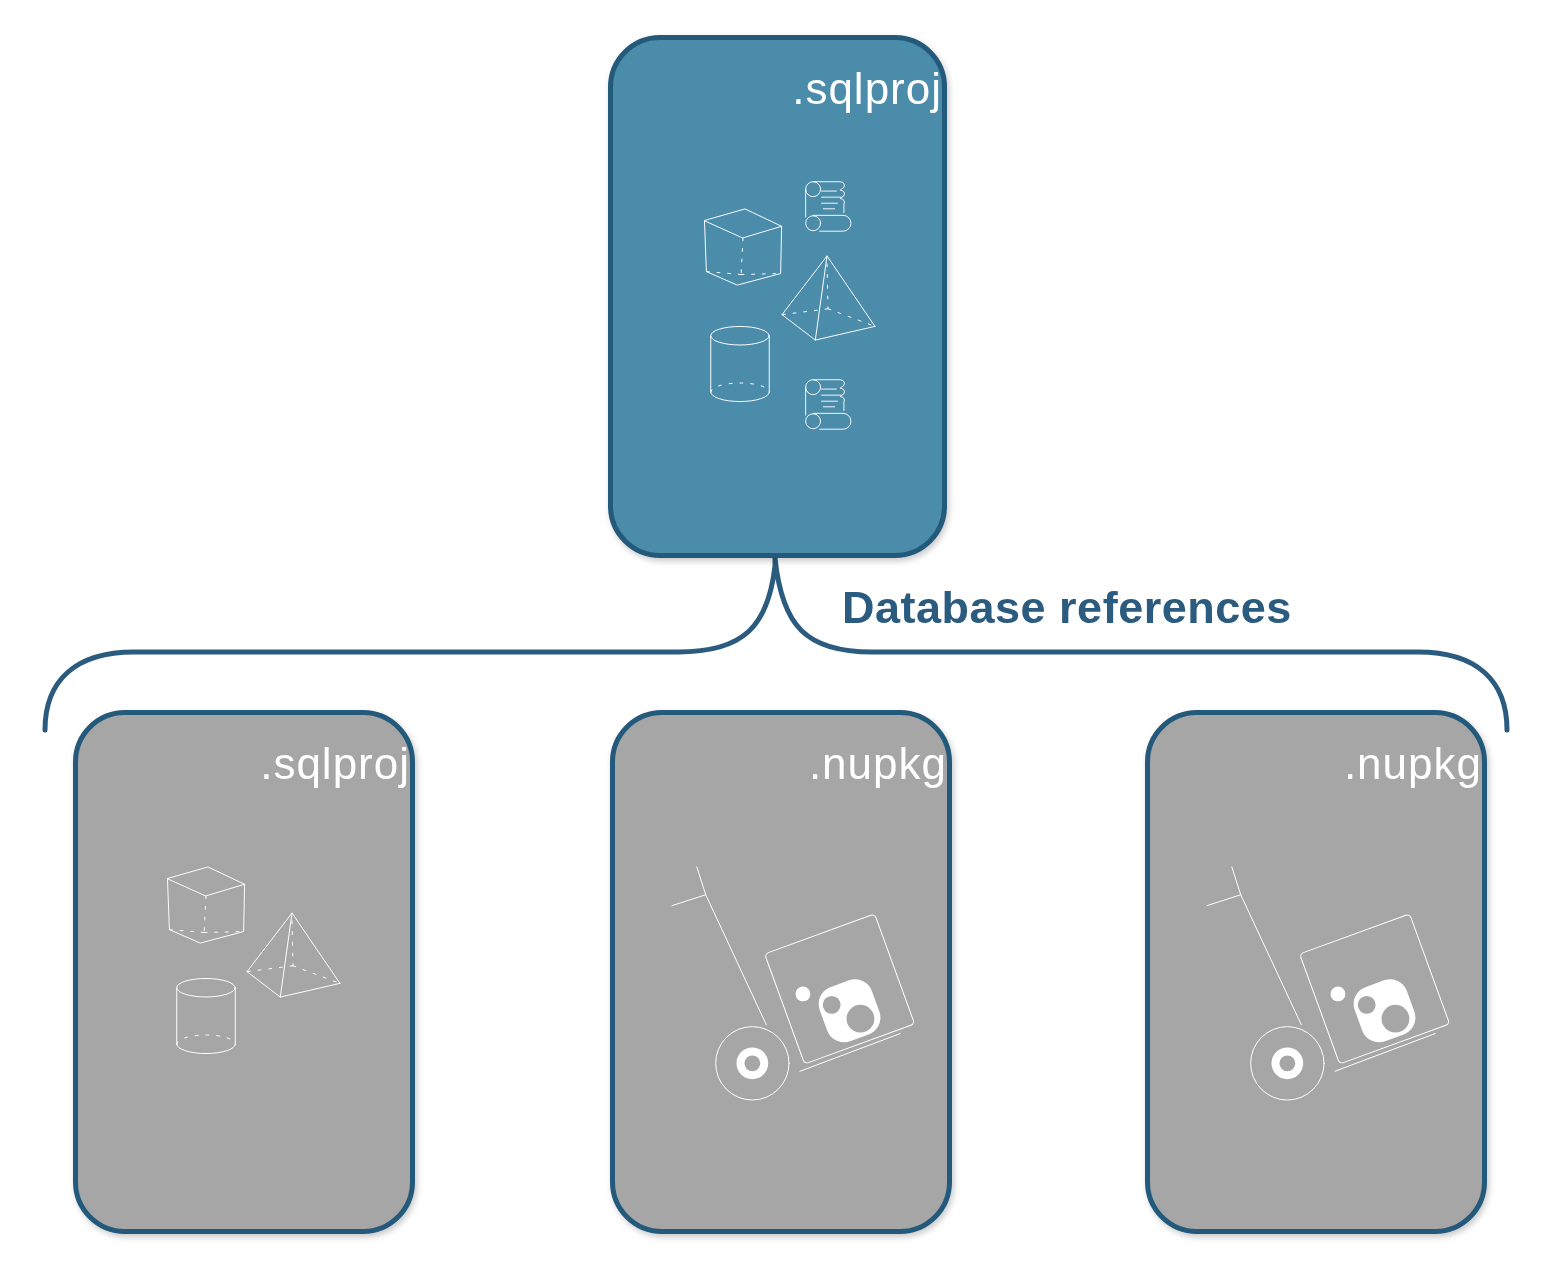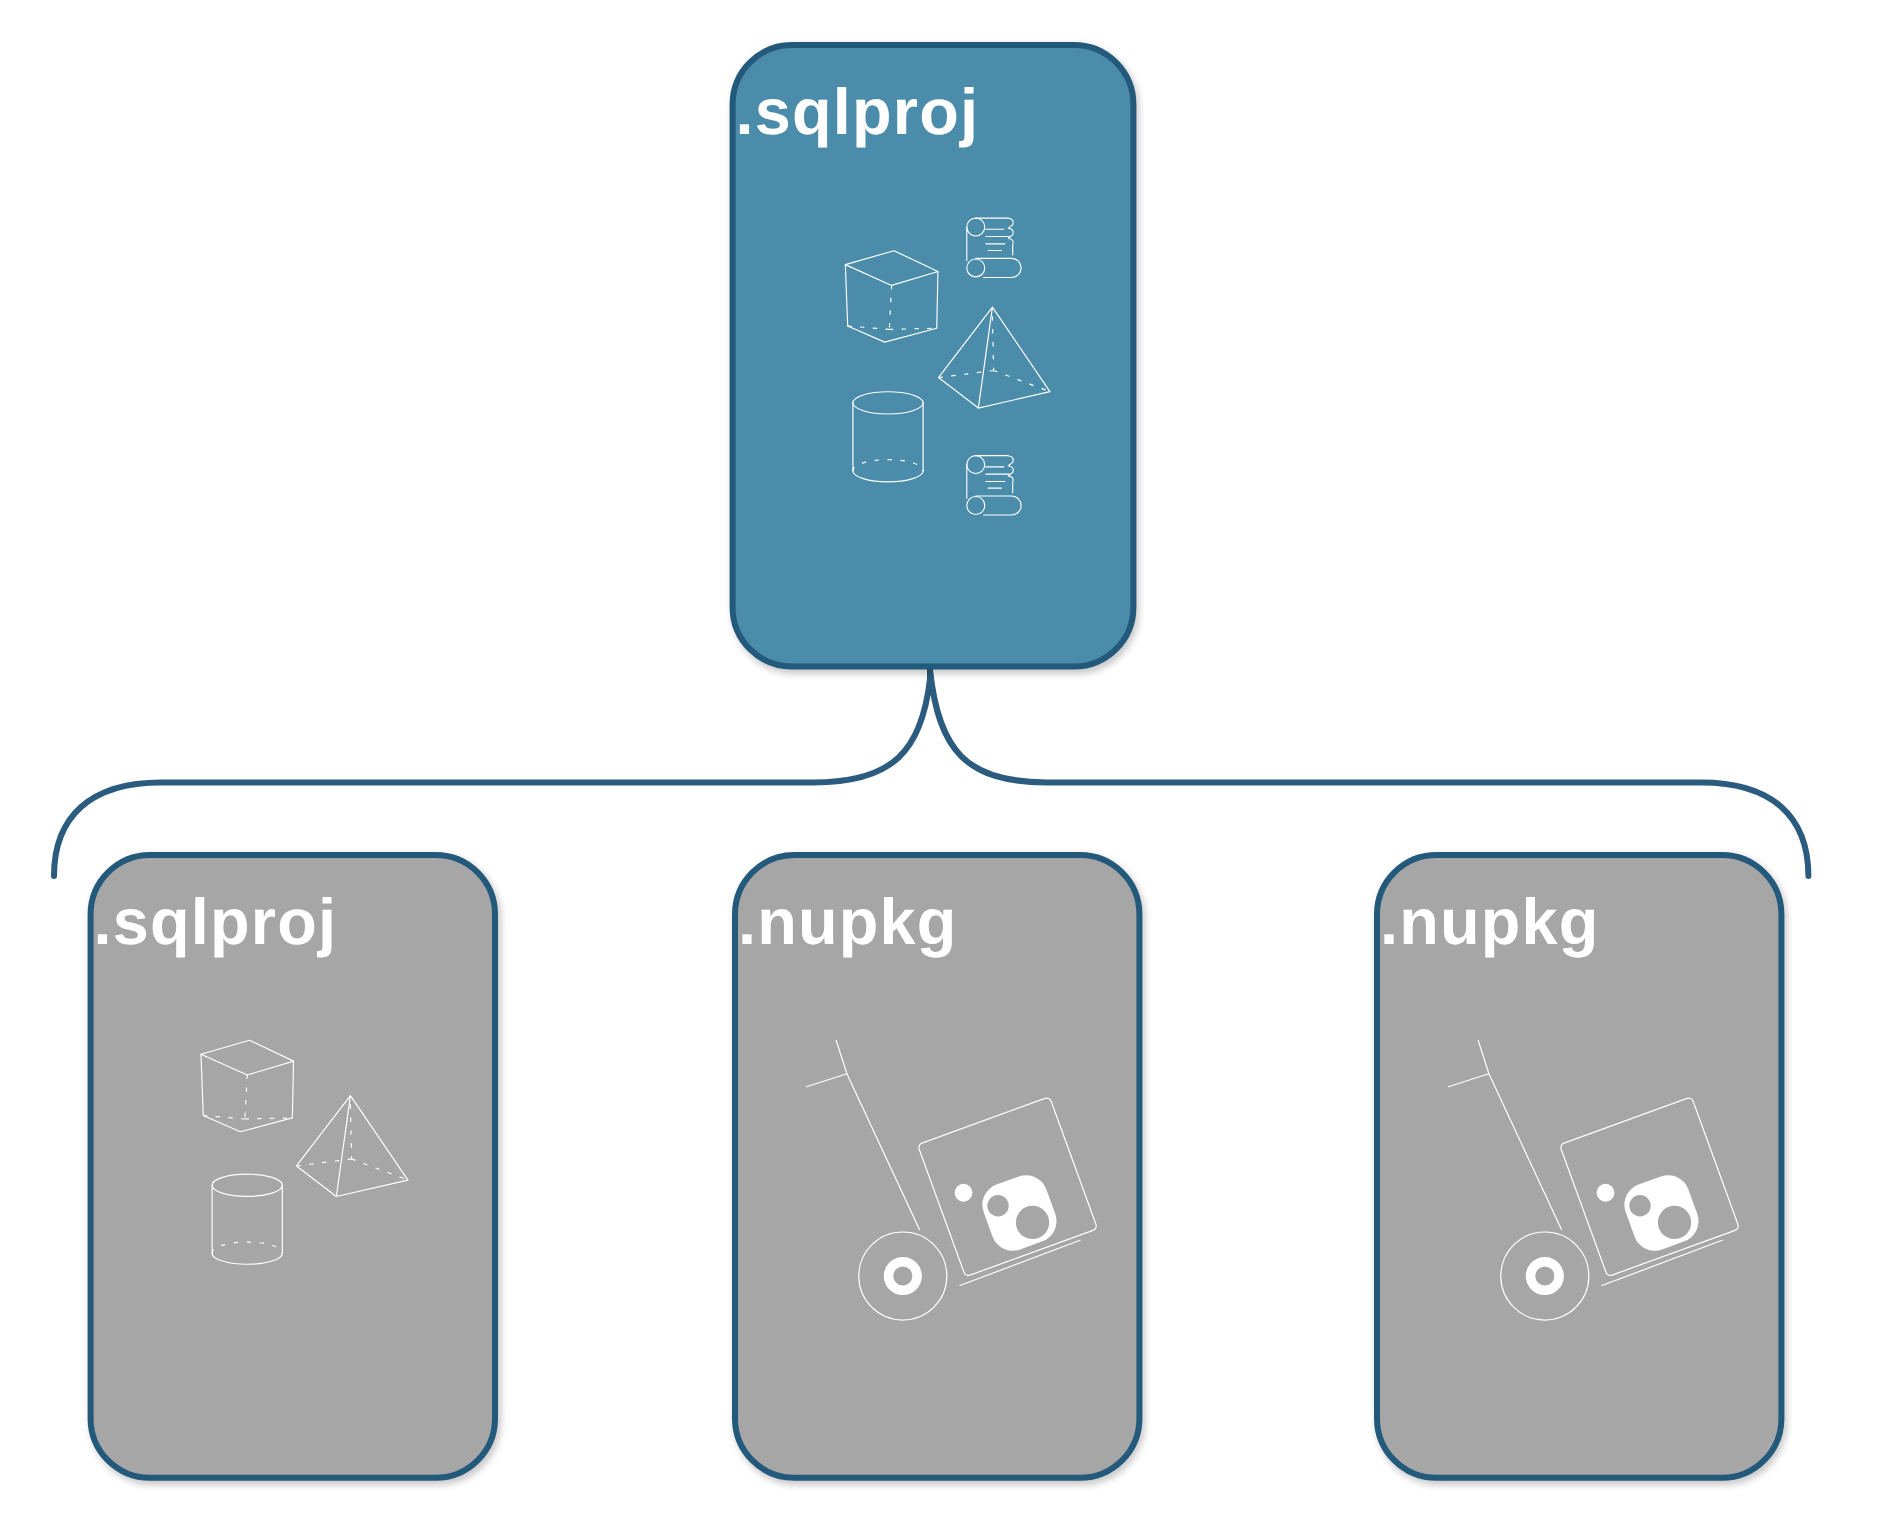--- a/index.html
+++ b/index.html
@@ -10,22 +10,22 @@
   .box{
     position:absolute;border-radius:52px;border:5px solid #23597A;
     box-sizing:border-box;box-shadow:2px 3px 6px rgba(0,0,0,.22);
   }
   .box.root{left:608px;top:35px;width:339px;height:523px;background:#4A8CAA;}
   .box.child{width:342px;height:524px;background:#A6A6A6;}
   .box.c0{left:73px;top:710px;}
   .box.c1{left:610px;top:710px;}
   .box.c2{left:1145px;top:710px;}
   .box h2{
-    margin:26px 0 0 0;text-align:left;font-size:54px;line-height:1.05;
-    font-weight:700;color:#FFFFFF;letter-spacing:1px;
+    margin:26px 0 0 0;text-align:right;font-size:44px;line-height:1.05;
+    font-weight:400;color:#FFFFFF;letter-spacing:1px;
   }
   .ic{position:absolute;overflow:visible;}
   .edge-label{
     position:absolute;left:842px;top:582px;white-space:nowrap;
     font-size:45px;font-weight:700;color:#2B5B7E;letter-spacing:.5px;
   }
   .brace{position:absolute;left:0;top:0;pointer-events:none;}
   
   .s,.d{fill:none;stroke:#FFFFFF;stroke-linecap:round;stroke-linejoin:round;}
   .d{stroke-dasharray:3 8;}
@@ -83,20 +83,21 @@
     </symbol>
   </defs>
 </svg>
 
 <div class="canvas">
 
   <svg class="brace" width="1566" height="1274" viewBox="0 0 1566 1274">
     <path d="M45 730 C45 680 76 652 134 652 L678 652 C744 652 768 626 775 566 L775 558 C782 626 806 652 872 652 L1418 652 C1476 652 1507 680 1507 730" fill="none" stroke="#2B5B7E" stroke-width="5" stroke-linecap="round" stroke-linejoin="round"></path>
   </svg>
 
+  <div class="edge-label">Database references</div>
 
   <section class="box root">
     <h2>.sqlproj</h2>
     <svg class="ic w45" style="left:188px;top:138px;width:56px;height:56px">
         <use href="#sym-scroll"></use>
       </svg>
     <svg class="ic w6" style="left:90px;top:167px;width:82px;height:81px">
         <use href="#sym-cube"></use>
       </svg>
     <svg class="ic w6" style="left:165px;top:215px;width:100px;height:88px">

